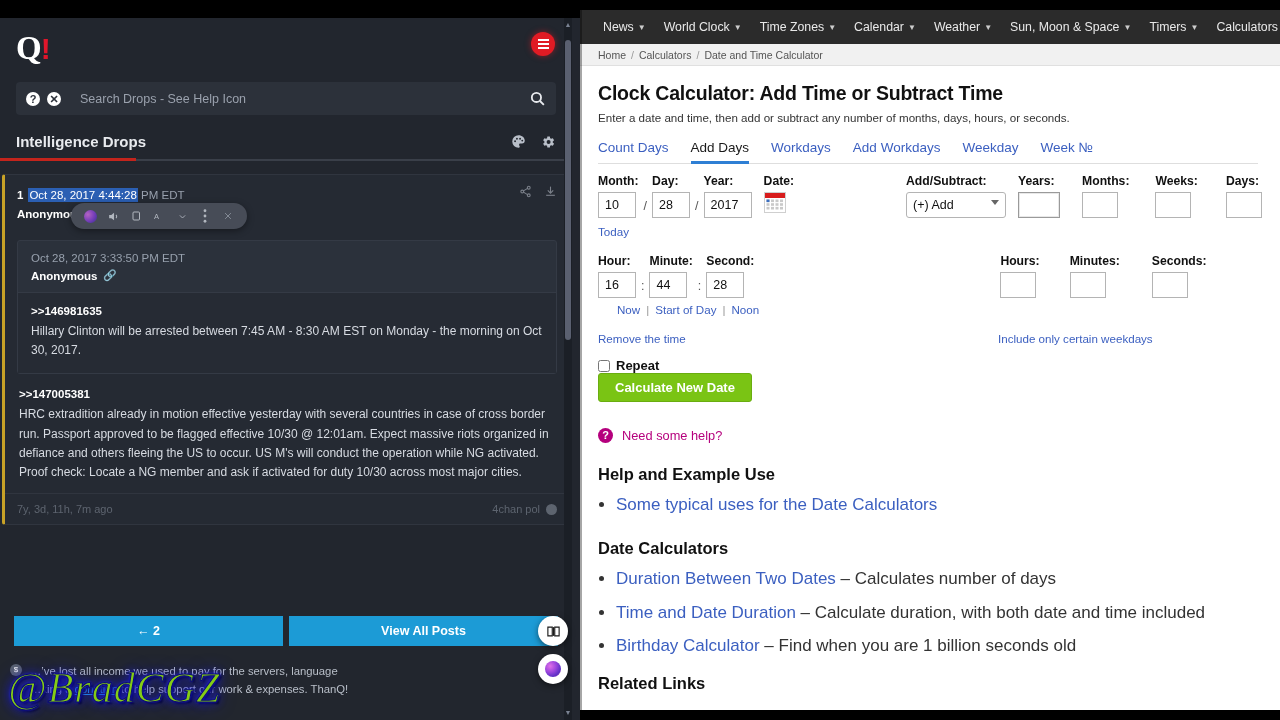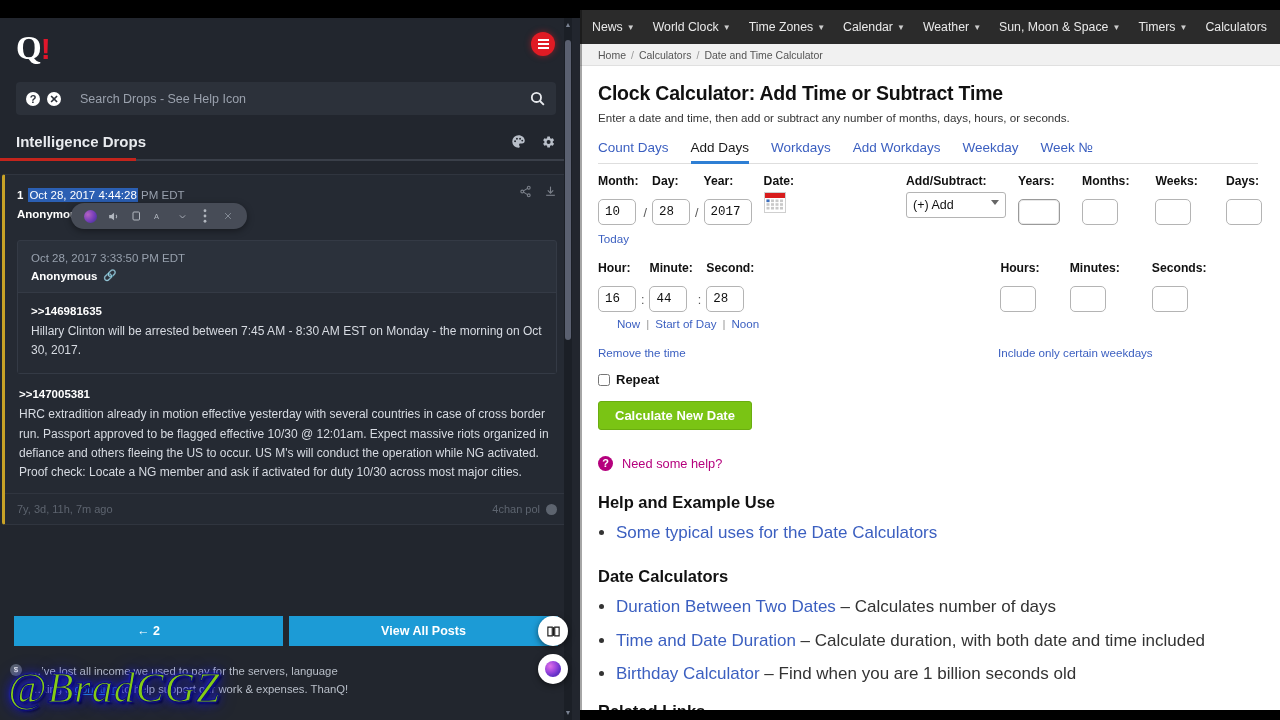--- a/index.html
+++ b/index.html
@@ -142,21 +142,21 @@
     text-shadow: 0 0 3px #2020ff, 0 0 9px #1818f0, 0 0 18px #1010d8, 2px 2px 2px #000;
     -webkit-text-stroke: 1px #0a0a70;
   }
 
   
   #right-panel {
     position: absolute; left: 580px; top: 10px; width: 700px; height: 700px;
     background: #ffffff; overflow: hidden;
   }
   .td-nav { height: 34px; background: #2b2b2b; display: flex; align-items: center;
-            padding-left: 3px; gap: 0; }
+            padding-left: 14px; gap: 0; }
   .td-nav-item { color: #e9e9e9; font-size: 12.3px; padding: 0 9px; display: flex;
                  align-items: center; gap: 4px; cursor: pointer; white-space: nowrap; }
   .caret { font-size: 8px; opacity: .85; }
   .breadcrumb { height: 22px; background: #f1f1f1; border-bottom: 1px solid #e0e0e0;
                 display: flex; align-items: center; padding-left: 18px; gap: 5px;
                 font-size: 10.5px; color: #555; }
   .breadcrumb a { color: #555; text-decoration: none; cursor: pointer; }
   .breadcrumb .sep { color: #999; }
 
   .td-body { padding: 16px 22px 0 18px; }
@@ -168,44 +168,44 @@
             position: relative; }
   .td-tab.active { color: #1a1a1a; }
   .td-tab.active:after { content:""; position:absolute; left:0; right:22px; bottom:-1px;
                          height: 3px; background: #2e7fd4; }
 
   .sec-label { margin-top: 18px; font-size: 15px; font-weight: bold; color: #111; }
 
   .form-row { display: flex; margin-top: 10px; }
   .fgroup { margin-right: 0; }
   .flabel { font-size: 12.2px; font-weight: bold; color: #111; display: block; margin-bottom: 4px; }
-  .fin { height: 26px; border: 1px solid #b4b4b4; border-radius: 5px; background: #fff;
+  .fin { height: 26px; border: 1px solid #b4b4b4; border-radius: 0; background: #fff;
          font-size: 12.5px; color: #111; padding: 0 6px; outline: none;
-         font-family: Liberation Mono, monospace; margin-top: 7px; }
+         font-family: Liberation Sans, sans-serif; }
   .slash { align-self: flex-end; padding: 0 5px 5px 5px; color: #555; font-size: 12.5px; }
   .colon { align-self: flex-end; padding: 0 5px 5px 5px; color: #555; font-size: 12.5px; }
   .cal-ico { align-self: flex-end; margin-left: 6px; width: 22px; height: 21px; cursor: pointer;
              border: 1px solid #cfcfcf; background: #fff; }
   .link-sm { font-size: 11.6px; color: #3b5fc0; cursor: pointer; }
 
   .select-wrap { position: relative; display: inline-block; }
   .fsel { height: 26px; width: 100px; border: 1px solid #b4b4b4; border-radius: 3px;
           background: #fff; font-size: 12.5px; color: #111; padding: 0 22px 0 6px;
           appearance: none; -webkit-appearance: none; outline: none;
           font-family: "Liberation Sans", sans-serif; cursor: pointer; }
   .sel-caret { position: absolute; right: 7px; top: 8px; pointer-events: none;
                border-left: 4px solid transparent; border-right: 4px solid transparent;
                border-top: 5px solid #666; }
   .fin-focus { border-color: #9a9a9a; box-shadow: inset 0 0 0 1px #e8e8e8; }
 
   .chk-row { margin-top: 13px; display: flex; align-items: center; gap: 6px;
              font-size: 13px; font-weight: bold; color: #111; }
   .chk-row input { width: 12px; height: 12px; cursor: pointer; }
 
-  .calc-btn { margin-top: 14px; height: 29px; padding: 0 16px; background: #7ac414;
+  .calc-btn { height: 29px; padding: 0 16px; background: #7ac414;
               border: 1px solid #6aad10; border-radius: 3px; color: #fff; font-size: 13px;
               font-weight: bold; cursor: pointer; font-family: "Liberation Sans", sans-serif; }
 
   .help-row { margin-top: 26px; display: flex; align-items: center; gap: 9px; cursor: pointer; }
   .help-circ { width: 15px; height: 15px; border-radius: 50%; background: #b5007d;
                color: #fff; font-size: 11px; font-weight: bold; text-align: center; line-height: 15px; }
   .help-txt { font-size: 12.8px; color: #b5007d; }
 
   .h2 { margin-top: 22px; font-size: 16.5px; font-weight: bold; color: #111; }
   ul.tdlist { margin: 9px 0 0 18px; }

